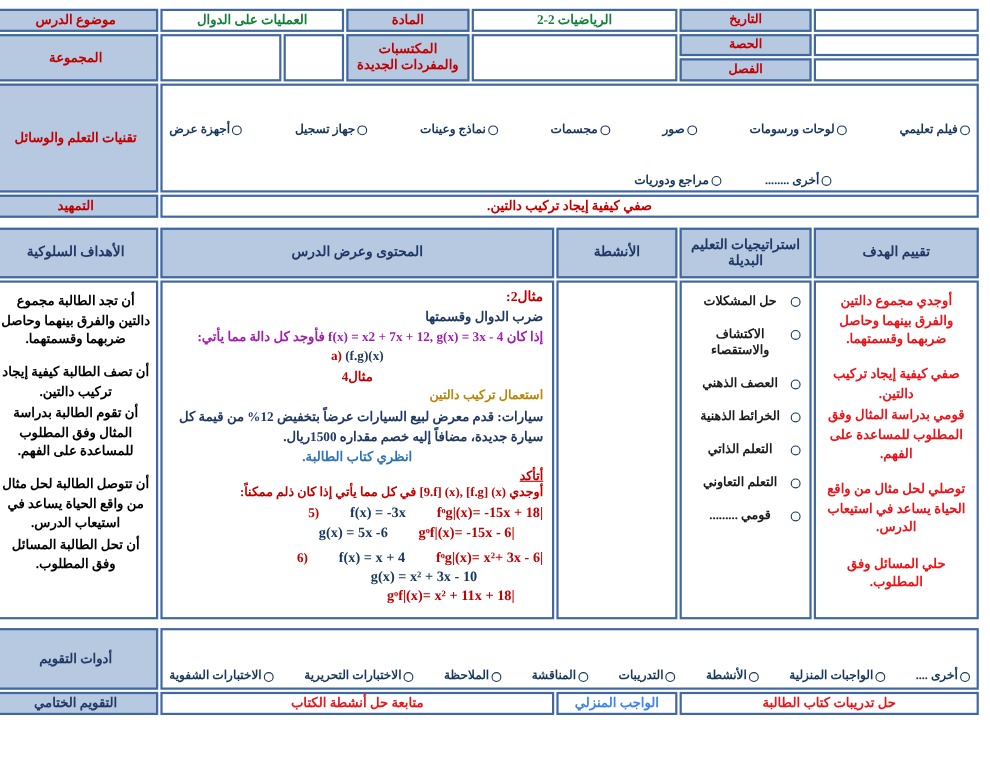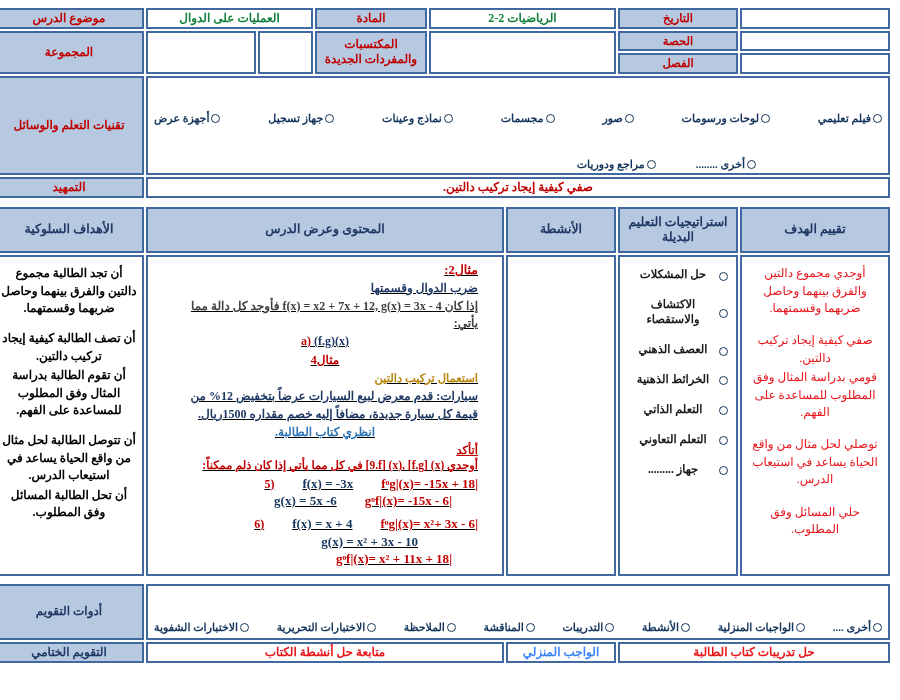--- a/index.html
+++ b/index.html
@@ -77,39 +77,39 @@
     display:inline-block;width:7px;height:7px;border:1.2px solid #17365d;
     border-radius:50%;background:#fff;flex:none;
   }
   
   .col-obj{
     text-align:center;color:#000;font-weight:bold;font-size:12px;
     vertical-align:top;padding:8px 5px;line-height:1.45;
   }
   .col-obj p{margin:0 0 13px 0;}
   .col-content{
-    vertical-align:top;text-align:right;padding:6px 24px;text-decoration:underline;
+    vertical-align:top;text-align:right;padding:6px 8px;
   }
   .col-act{vertical-align:top;}
   .col-strat{
     vertical-align:top;text-align:right;padding:10px 8px;
     font-size:11.5px;color:#1a1a1a;font-weight:bold;
   }
-  .strat-item{display:flex;flex-direction:row;align-items:center;gap:1px;margin-bottom:15px;justify-content:flex-start;}
+  .strat-item{display:flex;flex-direction:row;align-items:flex-start;gap:1px;margin-bottom:15px;justify-content:flex-start;}
   .strat-item .circ{margin-top:3px;}
   .strat-txt{text-align:center;flex:1;line-height:1.3;}
   .col-eval{
     vertical-align:top;text-align:center;padding:8px 6px;
-    color:#e8151b;font-weight:normal;font-size:12px;line-height:1.45;
+    color:#e8151b;font-weight:bold;font-size:12px;line-height:1.45;
   }
   .col-eval p{margin:0 0 15px 0;}
   
   .ex-title{color:#c00000;font-weight:bold;font-size:12.5px;text-align:right;margin:0 0 2px 0;}
   .ex-sub{color:#1f3864;font-weight:bold;font-size:12px;text-align:right;margin:0 0 2px 0;}
-  .ex-body{color:#404040;font-weight:bold;font-size:12px;text-align:right;margin:0;line-height:1.45;}
+  .ex-body{color:#a21caf;font-weight:bold;font-size:12px;text-align:right;margin:0;line-height:1.45;}
   .ex-item{color:#1f3864;font-weight:bold;font-size:12px;text-align:center;margin:1px 0 0 0;}
   .ex-item .mark{color:#c00000;}
   .ex4{color:#c00000;font-weight:bold;font-size:12px;text-align:center;margin:4px 0 3px 0;}
   .ex4-sub{color:#b8860b;font-weight:bold;font-size:11.5px;text-align:right;margin:0 0 2px 0;}
   .ex4-body{color:#1f3864;font-weight:bold;font-size:12px;text-align:right;margin:0;line-height:1.5;}
   .booklink{color:#2e74b5;font-weight:bold;font-size:12px;text-align:center;margin:2px 0 3px 0;}
   .confirm{color:#c00000;font-weight:bold;font-size:11.5px;text-align:right;margin:0 0 1px 0;text-decoration:underline;}
   .confirm-line{color:#c00000;font-weight:bold;font-size:11.5px;text-align:right;margin:0 0 3px 0;}
   .eqrow{display:flex;flex-direction:row;align-items:baseline;justify-content:flex-start;gap:28px;margin:1px 0;}
   .eq-left{color:#c00000;font-weight:bold;font-size:13px;font-family:"Liberation Serif",serif;}
@@ -265,21 +265,21 @@
         <div class="strat-item">
               <span class="circ"></span>
               <span class="strat-txt">التعلم الذاتي</span>
             </div>
         <div class="strat-item">
               <span class="circ"></span>
               <span class="strat-txt">التعلم التعاوني</span>
             </div>
         <div class="strat-item">
               <span class="circ"></span>
-              <span class="strat-txt">جهاز .........</span>
+              <span class="strat-txt">قومي .........</span>
             </div>
       </td>
 
       <td class="col-act"></td>
 
       <td colspan="5" class="col-content">
         <p class="ex-title">مثال2:</p>
         <p class="ex-sub">ضرب الدوال وقسمتها</p>
         <p class="ex-body">إذا كان f(x) = x2 + 7x + 12, g(x) = 3x - 4 فأوجد  كل دالة مما يأتي:</p>
         <p class="ex-item">

